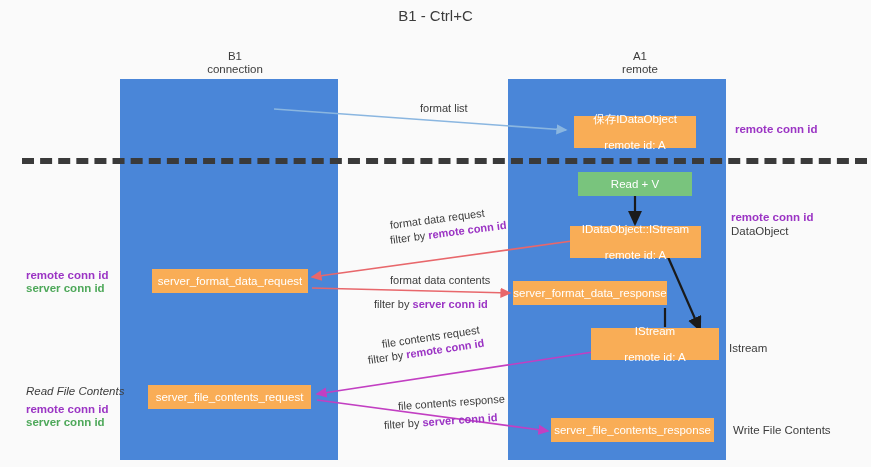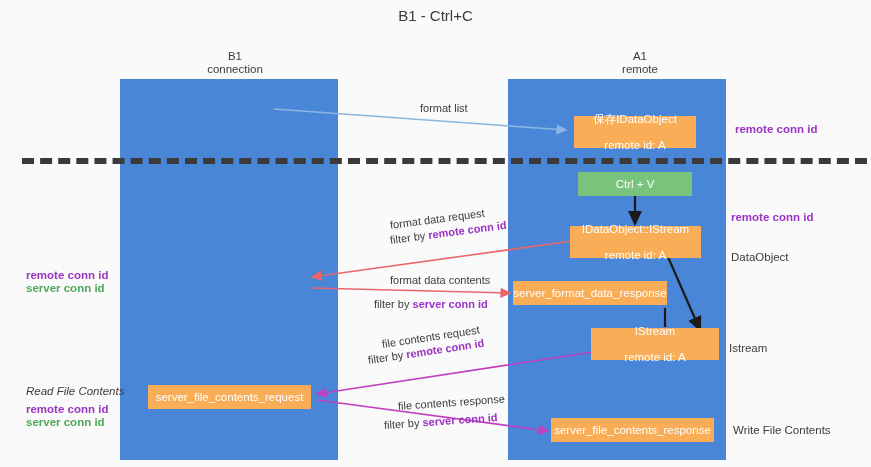--- a/index.html
+++ b/index.html
@@ -98,28 +98,31 @@
 
   <div class="divider"></div>
 
 
   <div class="node orange" style="left:574px;top:116px;width:122px;height:32px;flex-direction:column;">
     <span>保存IDataObject</span>
     <span>remote id: A</span>
   </div>
 
   <div class="node green" style="left:578px;top:172px;width:114px;height:24px;">
-    <span>Ctrl + V</span>
+    <span>Read + V</span>
   </div>
 
   <div class="node orange" style="left:570px;top:226px;width:131px;height:32px;flex-direction:column;">
     <span>IDataObject::IStream</span>
     <span>remote id: A</span>
   </div>
 
+  <div class="node orange" style="left:152px;top:269px;width:156px;height:24px;">
+    <span>server_format_data_request</span>
+  </div>
 
   <div class="node orange" style="left:513px;top:281px;width:154px;height:24px;text-align:right;">
     <span>server_format_data_response</span>
   </div>
 
   <div class="node orange" style="left:591px;top:328px;width:128px;height:32px;flex-direction:column;">
     <span>IStream</span>
     <span>remote id: A</span>
   </div>
 
@@ -160,21 +163,21 @@
     <span>file contents response</span>
   </div>
   <div class="edgelabel" style="left:384px;top:419px;transform:rotate(-4deg);">
     <span>filter by </span><span class="hl purple-i">server conn id</span>
   </div>
 
   <div class="sidelabel purple" style="left:735px;top:122px;">remote conn id</div>
 
   <div class="sidelabel purple" style="left:731px;top:210px;">remote conn id</div>
 
-  <div class="sidelabel plain" style="left:731px;top:250px;">DataObject</div>
+  <div class="sidelabel plain" style="left:731px;top:224px;">DataObject</div>
 
   <div class="sidelabel plain" style="left:729px;top:341px;">Istream</div>
 
   <div class="sidelabel plain" style="left:733px;top:423px;text-align:center;">Write File Contents</div>
 
   <div class="sidelabel purple" style="left:26px;top:268px;">remote conn id</div>
   <div class="sidelabel green-t" style="left:26px;top:281px;">server conn id</div>
 
   <div class="sidelabel plain" style="left:26px;top:384px;font-style:italic;">Read File Contents</div>
   <div class="sidelabel purple" style="left:26px;top:402px;">remote conn id</div>

